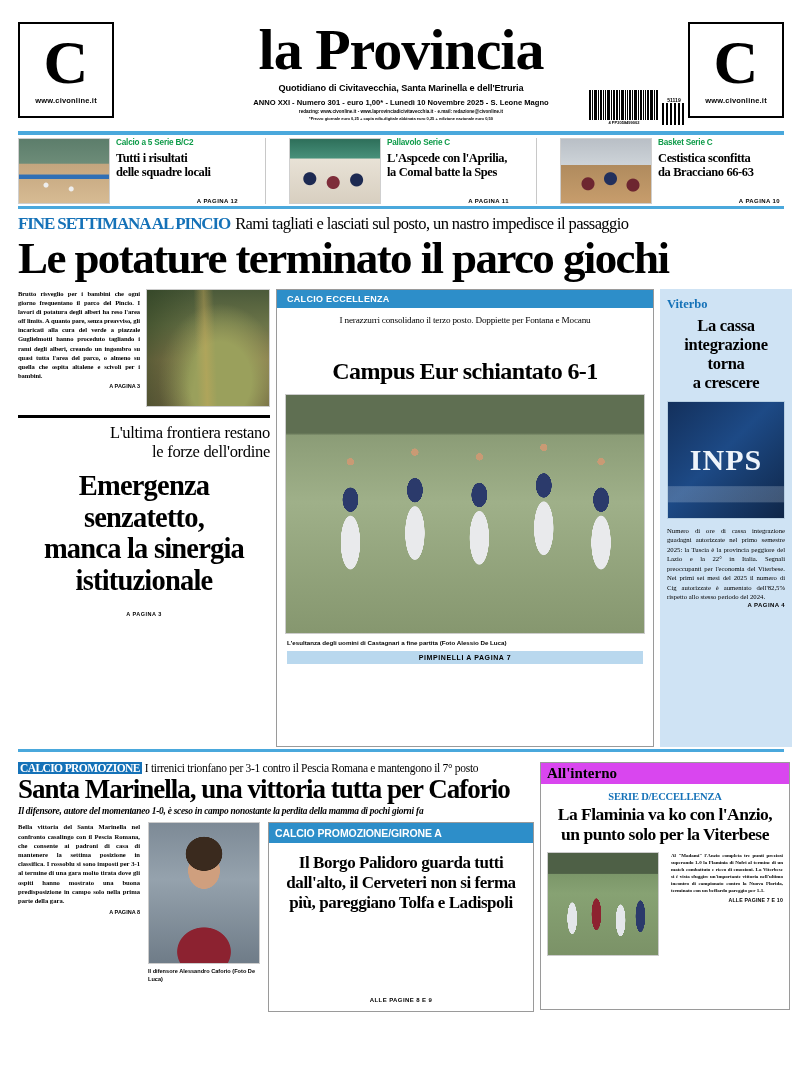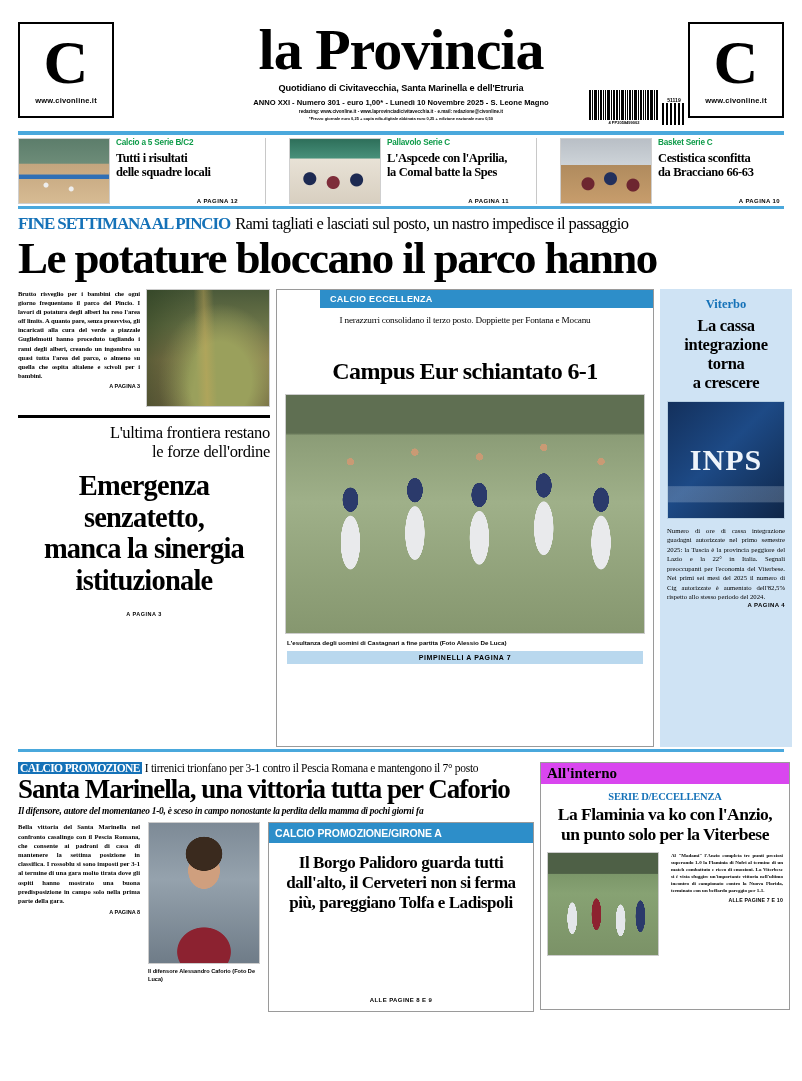--- a/index.html
+++ b/index.html
@@ -79,30 +79,30 @@
   .hr-thick { height: 3px; background: #000; margin: 8px 0 6px; }
   .sec-deck { text-align: right; font-family: "Liberation Serif", serif; font-size: 16.5px; line-height: 1.14; letter-spacing: -0.3px; }
   .sec-head {
     text-align: center; font-family: "Liberation Serif", serif; font-weight: bold;
     font-size: 28.5px; line-height: 1.12; letter-spacing: -0.8px; margin-top: 8px;
   }
   .sec-pg { font-family: "Liberation Sans", sans-serif; font-weight: bold; font-size: 5.5px; text-align: center; margin-top: 14px; letter-spacing: 0.5px; }
 
   
   .center-box { border: 1px solid #9a9a9a; height: 100%; display: flex; flex-direction: column; }
-  .cb-tag { background: #2d8ec9; color: #fff; font-family: "Liberation Sans", sans-serif; font-weight: bold; font-size: 9px; padding: 4px 8px 4px 10px; letter-spacing: 0.3px; margin-left: 43px; }
+  .cb-tag { background: #2d8ec9; color: #fff; font-family: "Liberation Sans", sans-serif; font-weight: bold; font-size: 9px; padding: 4px 8px 4px 10px; letter-spacing: 0.3px; }
   .cb-deck { text-align: center; font-family: "Liberation Serif", serif; font-size: 9.2px; margin: 7px 10px 0; letter-spacing: -0.2px; }
   .cb-head { text-align: center; font-family: "Liberation Serif", serif; font-weight: bold; font-size: 24px; line-height: 1.14; letter-spacing: -0.6px; margin: 6px 10px 0; }
   .cb-photo { margin: 8px 8px 0; height: 240px; border: 1px solid #ccc; position: relative; overflow: hidden; }
   .cb-cap { font-family: "Liberation Sans", sans-serif; font-weight: bold; font-size: 6.2px; margin: 5px 10px 0; }
   .cb-ref { background: #b9d8ee; font-family: "Liberation Sans", sans-serif; font-weight: bold; font-size: 7px; text-align: center; margin: 5px 10px 8px; padding: 3px 0; letter-spacing: 0.6px; }
 
   
   .right-box { background: #cfe3f4; height: 100%; padding: 8px 7px; display: flex; flex-direction: column; }
-  .rb-kicker { text-align: center; color: #1572b8; font-family: "Liberation Serif", serif; font-weight: bold; font-size: 12.5px; }
+  .rb-kicker { text-align: left; color: #1572b8; font-family: "Liberation Serif", serif; font-weight: bold; font-size: 12.5px; }
   .rb-head { text-align: center; font-family: "Liberation Serif", serif; font-weight: bold; font-size: 16.5px; line-height: 1.16; margin-top: 4px; letter-spacing: -0.3px; }
   .rb-photo { margin: 8px 0 0; height: 118px; border: 1px solid #b7cfe2; position: relative; overflow: hidden; background:#1a3a6b; }
   .rb-body { font-size: 6.7px; line-height: 1.42; text-align: justify; margin-top: 7px; font-family: "Liberation Serif", serif; }
   .rb-pg { font-family: "Liberation Sans", sans-serif; font-weight: bold; font-size: 6px; text-align: right; letter-spacing: 0.4px; }
 
   
   .lower { display: flex; margin-top: 10px; height: 248px; }
   .lower-left { width: 516px; flex: 0 0 516px; }
   .lower-right { width: 250px; flex: 0 0 250px; margin-left: 6px; border: 1px solid #9a9a9a; display: flex; flex-direction: column; }
 
@@ -254,21 +254,21 @@
       </div>
     </div>
   </div>
 
   <div class="rule-blue-thin"></div>
 
   <div class="lead-line">
     <div class="lead-kicker">FINE SETTIMANA AL PINCIO</div>
     <div class="lead-sub">Rami tagliati e lasciati sul posto, un nastro impedisce il passaggio</div>
   </div>
-  <div class="lead-head">Le potature bloccano il parco hanno</div>
+  <div class="lead-head">Le potature terminato il parco giochi</div>
 
   <div class="main-grid">
 
     <div class="col-left">
       <div class="left-top">
         <div style="width:122px;flex:0 0 122px">
           <div class="left-body">Brutto risveglio per i bambini che ogni giorno frequentano il parco del Pincio. I lavori di potatura degli alberi ha reso l'area off limits. A quanto pare, senza preavviso, gli incaricati alla cura del verde a piazzale Guglielmotti hanno proceduto tagliando i rami degli alberi, creando un ingombro su quasi tutta l'area del parco, o almeno su quella che ospita altalene e scivoli per i bambini.</div>
           <div class="left-pg">A PAGINA 3</div>
         </div>
         <div class="left-photo">

